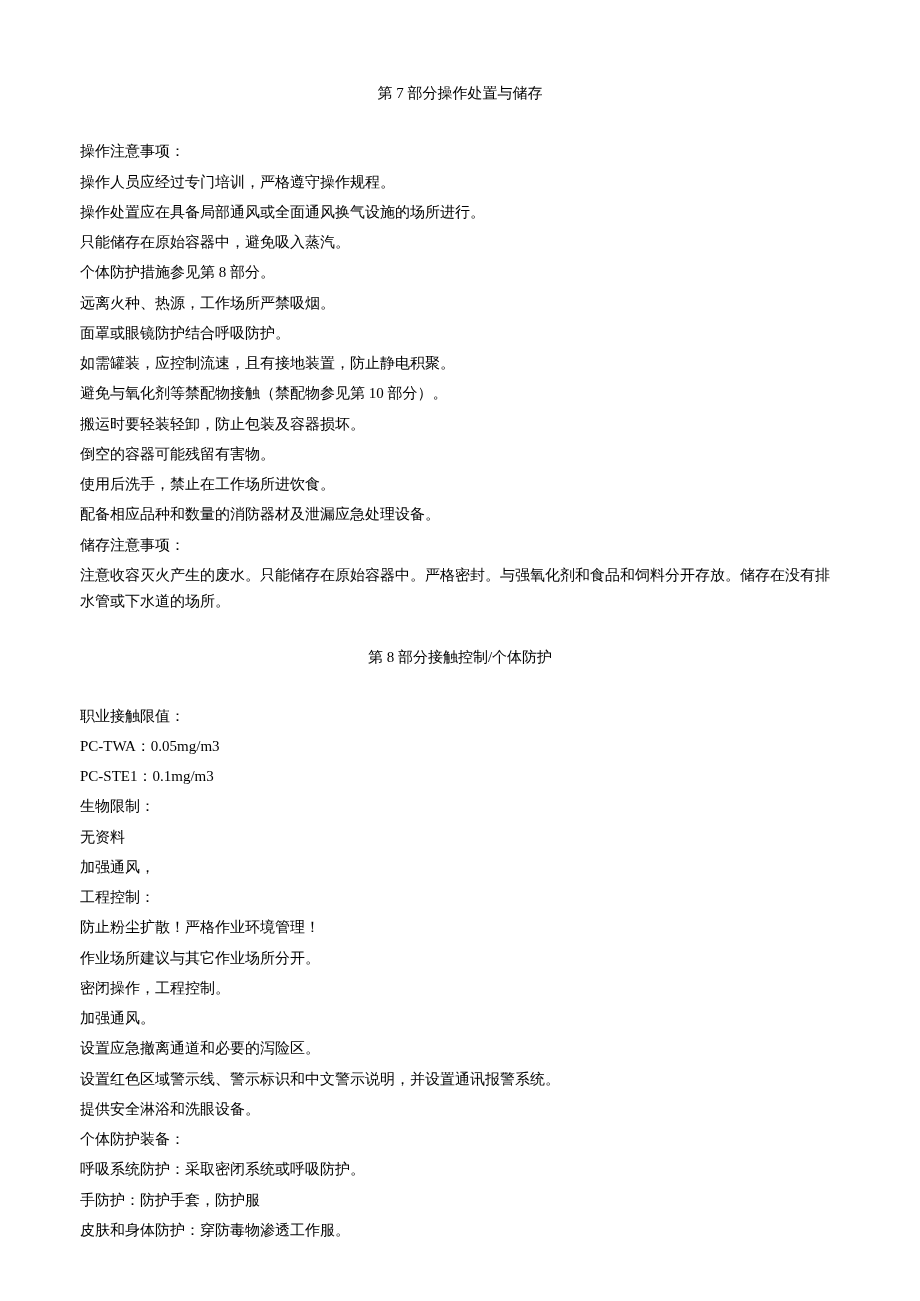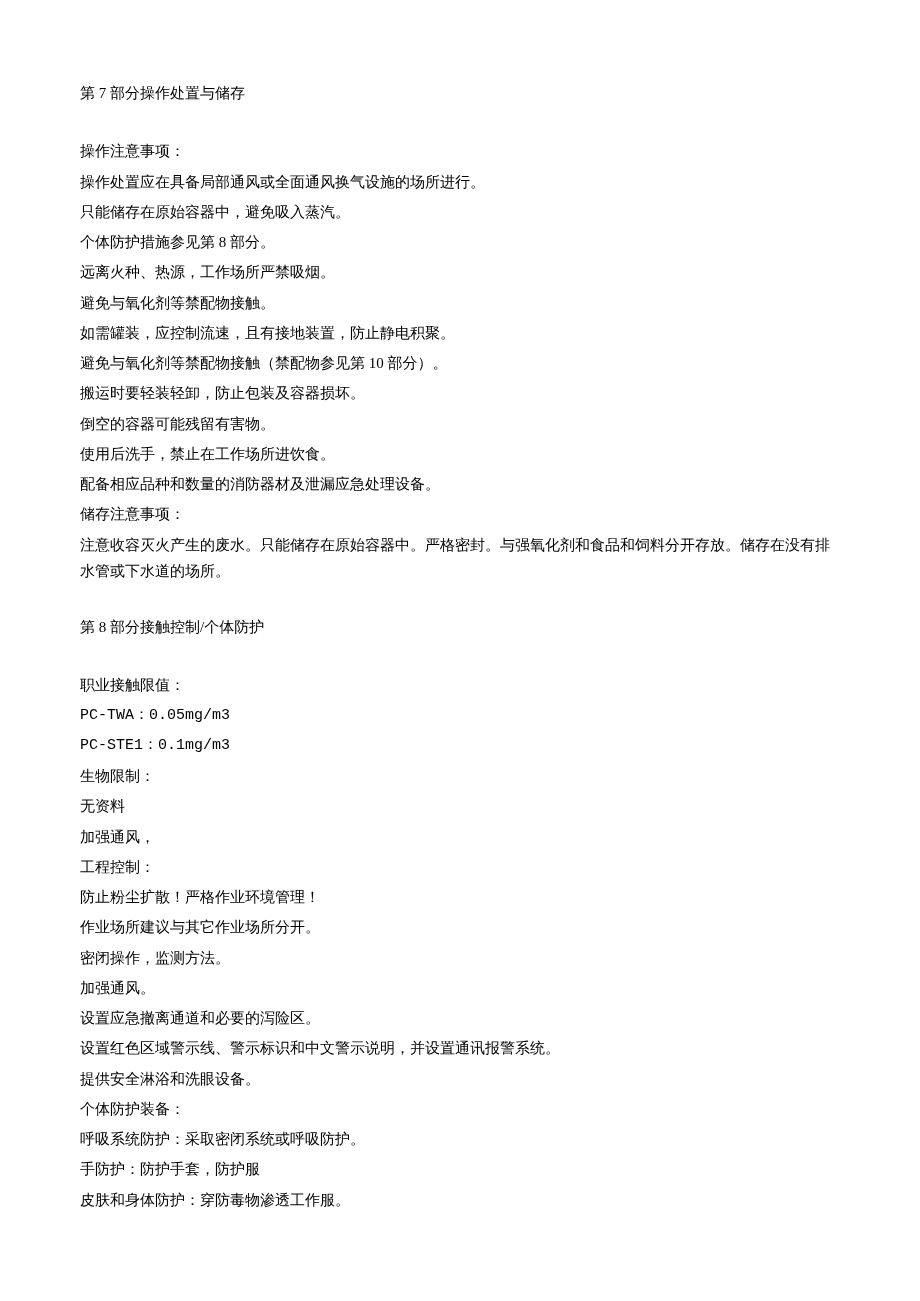--- a/index.html
+++ b/index.html
@@ -11,47 +11,48 @@
     color: #000000;
     line-height: 1.75;
   }
   .page {
     width: 920px;
     min-height: 1301px;
     box-sizing: border-box;
     padding: 80px 80px 60px 80px;
   }
   .section-title {
-    text-align: left;
+    text-align: center;
     margin-bottom: 32px;
   }
   .line {
     margin: 4px 0 1px 0;
   }
   .block {
     margin-bottom: 30px;
   }
   .ascii {
-    font-family: Liberation Mono, monospace;
+    font-family: Liberation Serif, serif;
   }
 </style>
 </head>
 <body>
 
 <div class="page">
 
   <div class="block">
     <div class="section-title">第 7 部分操作处置与储存</div>
 
     <p class="line">操作注意事项：</p>
+    <p class="line">操作人员应经过专门培训，严格遵守操作规程。</p>
     <p class="line">操作处置应在具备局部通风或全面通风换气设施的场所进行。</p>
     <p class="line">只能储存在原始容器中，避免吸入蒸汽。</p>
     <p class="line">个体防护措施参见第 8 部分。</p>
     <p class="line">远离火种、热源，工作场所严禁吸烟。</p>
-    <p class="line">避免与氧化剂等禁配物接触。</p>
+    <p class="line">面罩或眼镜防护结合呼吸防护。</p>
     <p class="line">如需罐装，应控制流速，且有接地装置，防止静电积聚。</p>
     <p class="line">避免与氧化剂等禁配物接触（禁配物参见第 10 部分）。</p>
     <p class="line">搬运时要轻装轻卸，防止包装及容器损坏。</p>
     <p class="line">倒空的容器可能残留有害物。</p>
     <p class="line">使用后洗手，禁止在工作场所进饮食。</p>
     <p class="line">配备相应品种和数量的消防器材及泄漏应急处理设备。</p>
     <p class="line">储存注意事项：</p>
     <p class="line">注意收容灭火产生的废水。只能储存在原始容器中。严格密封。与强氧化剂和食品和饲料分开存放。储存在没有排水管或下水道的场所。</p>
   </div>
 
@@ -60,21 +61,21 @@
 
     <p class="line">职业接触限值：</p>
     <p class="line ascii">PC-TWA：0.05mg/m3</p>
     <p class="line ascii">PC-STE1：0.1mg/m3</p>
     <p class="line">生物限制：</p>
     <p class="line">无资料</p>
     <p class="line">加强通风，</p>
     <p class="line">工程控制：</p>
     <p class="line">防止粉尘扩散！严格作业环境管理！</p>
     <p class="line">作业场所建议与其它作业场所分开。</p>
-    <p class="line">密闭操作，监测方法。</p>
+    <p class="line">密闭操作，工程控制。</p>
     <p class="line">加强通风。</p>
     <p class="line">设置应急撤离通道和必要的泻险区。</p>
     <p class="line">设置红色区域警示线、警示标识和中文警示说明，并设置通讯报警系统。</p>
     <p class="line">提供安全淋浴和洗眼设备。</p>
     <p class="line">个体防护装备：</p>
     <p class="line">呼吸系统防护：采取密闭系统或呼吸防护。</p>
     <p class="line">手防护：防护手套，防护服</p>
     <p class="line">皮肤和身体防护：穿防毒物渗透工作服。</p>
   </div>
 

